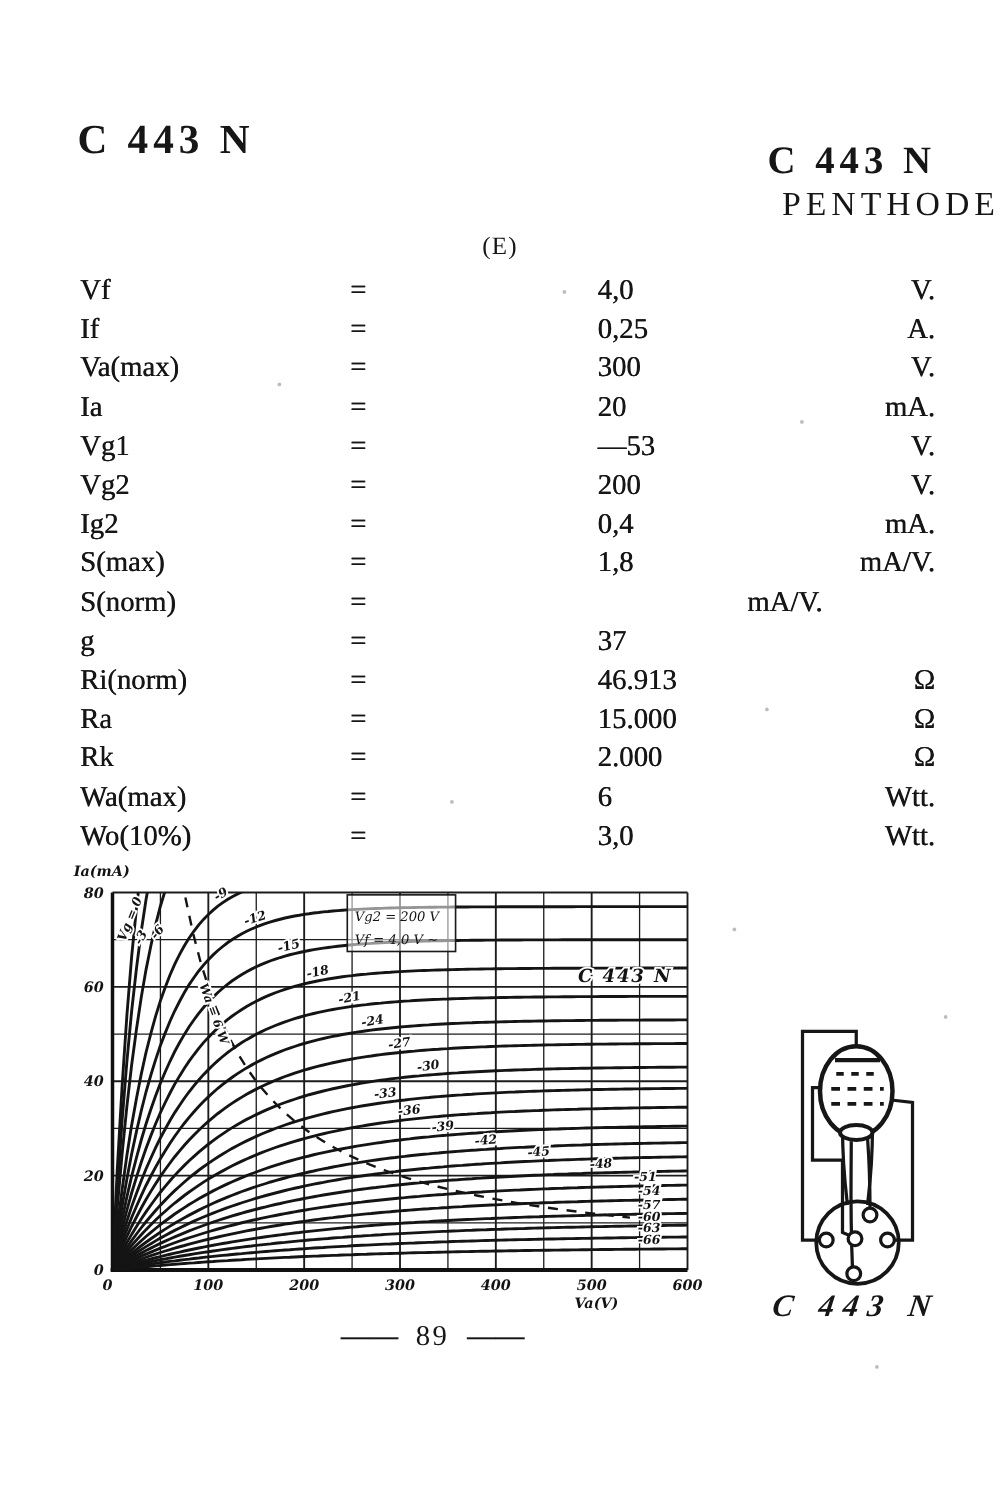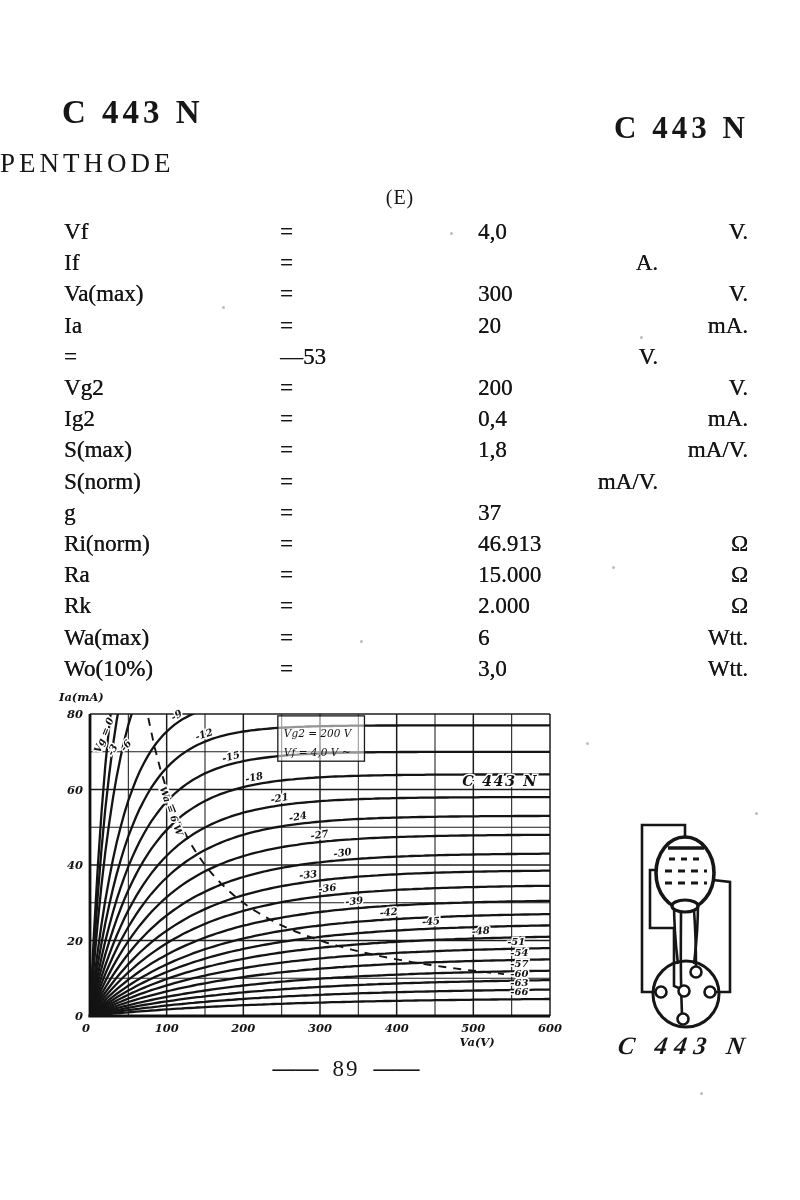--- a/index.html
+++ b/index.html
@@ -1,21 +1,21 @@
 <!DOCTYPE html>
 <html><head>
 <meta charset="utf-8">
 <style>
   html,body{margin:0;padding:0;background:#e8e8e8;}
   .page{position:relative;width:800px;height:1200px;background:#ffffff;overflow:hidden;
         font-family:"Liberation Serif","DejaVu Serif",serif;color:#161616;}
   
   .hdr-left{position:absolute;left:62px;top:94px;font-size:33px;font-weight:bold;letter-spacing:4px;}
   .hdr-right{position:absolute;left:614px;top:110px;font-size:31px;font-weight:bold;letter-spacing:4px;}
-  .page-title{position:absolute;left:0;top:148px;width:800px;text-align:left;font-size:27px;letter-spacing:4px;}
+  .page-title{position:absolute;left:0;top:148px;width:800px;text-align:right;font-size:27px;letter-spacing:4px;}
   .page-subtitle{position:absolute;left:0;top:186px;width:800px;text-align:center;font-size:20px;letter-spacing:1px;}
   
   .spec-table{position:absolute;left:64px;top:216px;width:684px;}
   .spec-row{display:grid;grid-template-columns:216px 198px 180px 90px;line-height:31.2px;font-size:23px;}
   .sp-param{text-shadow:0.35px 0 0 currentColor;}
   .sp-eq{text-shadow:0.35px 0 0 currentColor;}
   .sp-val{text-shadow:0.35px 0 0 currentColor;}
   .sp-unit{text-align:right;text-shadow:0.35px 0 0 currentColor;}
   
   #chart-svg{position:absolute;left:56px;top:686px;}
@@ -43,38 +43,40 @@
     <div class="spec-row">
       <span class="sp-param">Vf</span>
       <span class="sp-eq">=</span>
       <span class="sp-val">4,0</span>
       <span class="sp-unit">V.</span>
     </div>
 
     <div class="spec-row">
       <span class="sp-param">If</span>
       <span class="sp-eq">=</span>
+      <span class="sp-val">0,25</span>
       <span class="sp-unit">A.</span>
     </div>
 
     <div class="spec-row">
       <span class="sp-param">Va(max)</span>
       <span class="sp-eq">=</span>
       <span class="sp-val">300</span>
       <span class="sp-unit">V.</span>
     </div>
 
     <div class="spec-row">
       <span class="sp-param">Ia</span>
       <span class="sp-eq">=</span>
       <span class="sp-val">20</span>
       <span class="sp-unit">mA.</span>
     </div>
 
     <div class="spec-row">
+      <span class="sp-param">Vg1</span>
       <span class="sp-eq">=</span>
       <span class="sp-val">—53</span>
       <span class="sp-unit">V.</span>
     </div>
 
     <div class="spec-row">
       <span class="sp-param">Vg2</span>
       <span class="sp-eq">=</span>
       <span class="sp-val">200</span>
       <span class="sp-unit">V.</span>

